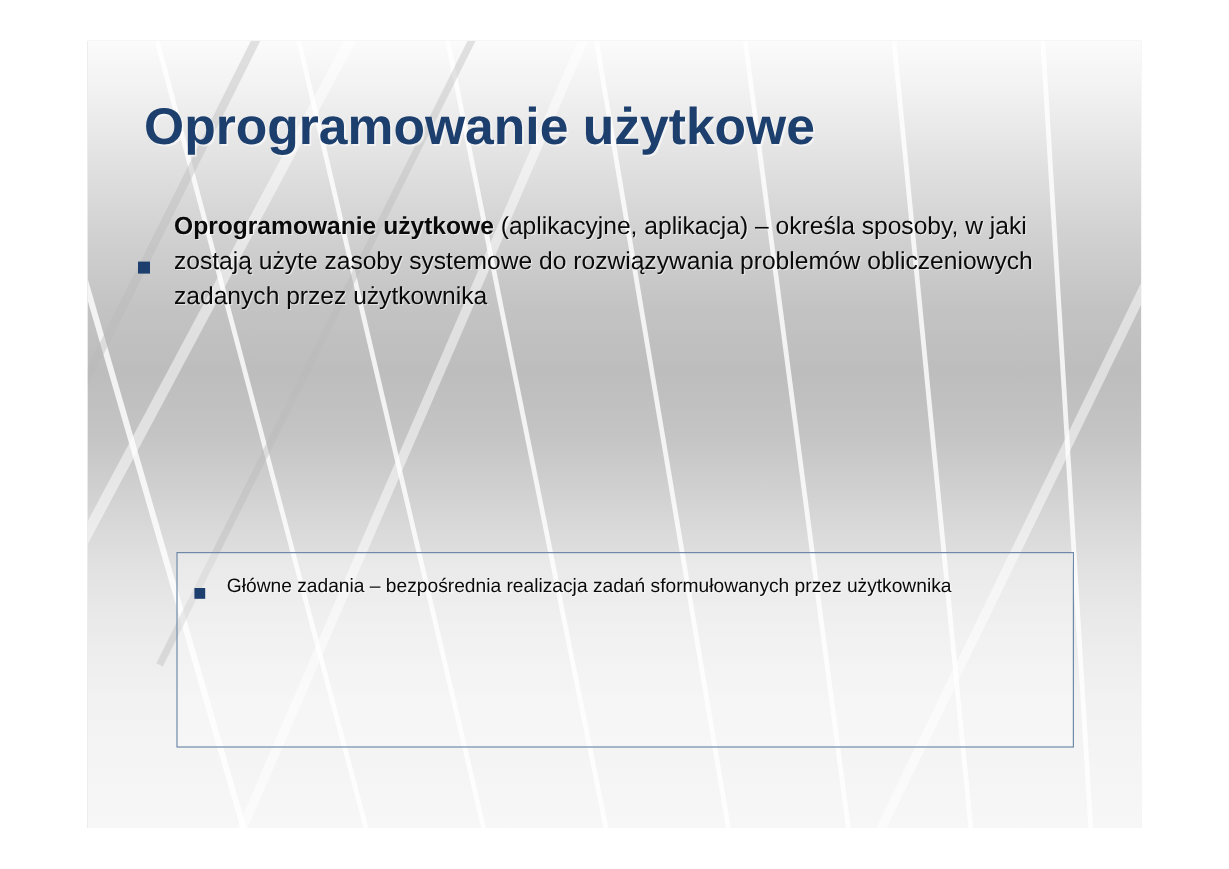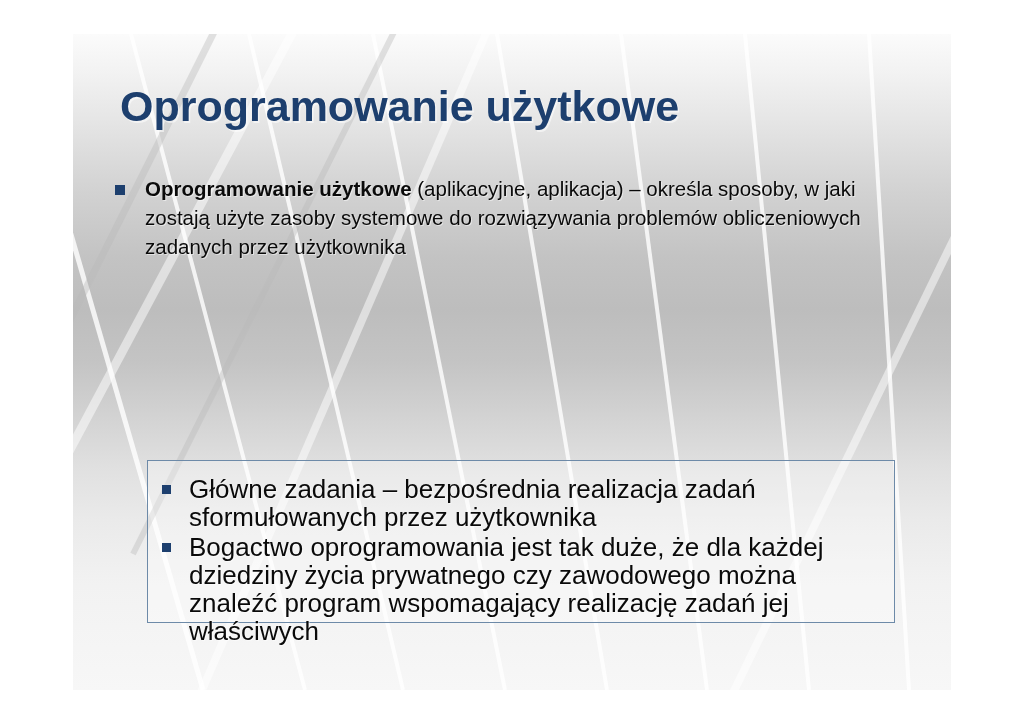--- a/index.html
+++ b/index.html
@@ -60,21 +60,21 @@
   
   #body-list {
     position: absolute;
     left: 42px;
     top: 140px;
     width: 810px;
   }
 
   .bullet-row {
     display: flex;
-    align-items: flex-start;
+    align-items: center;
     margin-bottom: 4px;
   }
 
   .bullet-mark {
     flex: 0 0 auto;
     width: 10px;
     height: 10px;
     background: #1d3f6e;
     margin-top: 11px;
     margin-right: 20px;
@@ -106,21 +106,21 @@
   }
 
   #sub-box .bullet-mark {
     width: 9px;
     height: 9px;
     margin-top: 10px;
     margin-right: 18px;
   }
 
   #sub-box .bullet-text {
-    font-size: 26px;
+    font-size: 16px;
     line-height: 28px;
   }
 
   #sub-box .bullet-row {
     margin-bottom: 2px;
   }
 </style>
 </head>
 <body>
 
@@ -220,21 +220,17 @@
 
     </div>
 
     <div id="sub-box">
 
       <div class="bullet-row">
         <span class="bullet-mark"></span>
         <span class="bullet-text">Główne zadania – bezpośrednia realizacja zadań sformułowanych przez użytkownika</span>
       </div>
 
-      <div class="bullet-row">
-        <span class="bullet-mark"></span>
-        <span class="bullet-text">Bogactwo oprogramowania jest tak duże, że dla każdej dziedziny życia prywatnego czy zawodowego można znaleźć program wspomagający realizację zadań jej właściwych</span>
-      </div>
 
     </div>
 
   </div>
 </div>
 
 </body></html>

